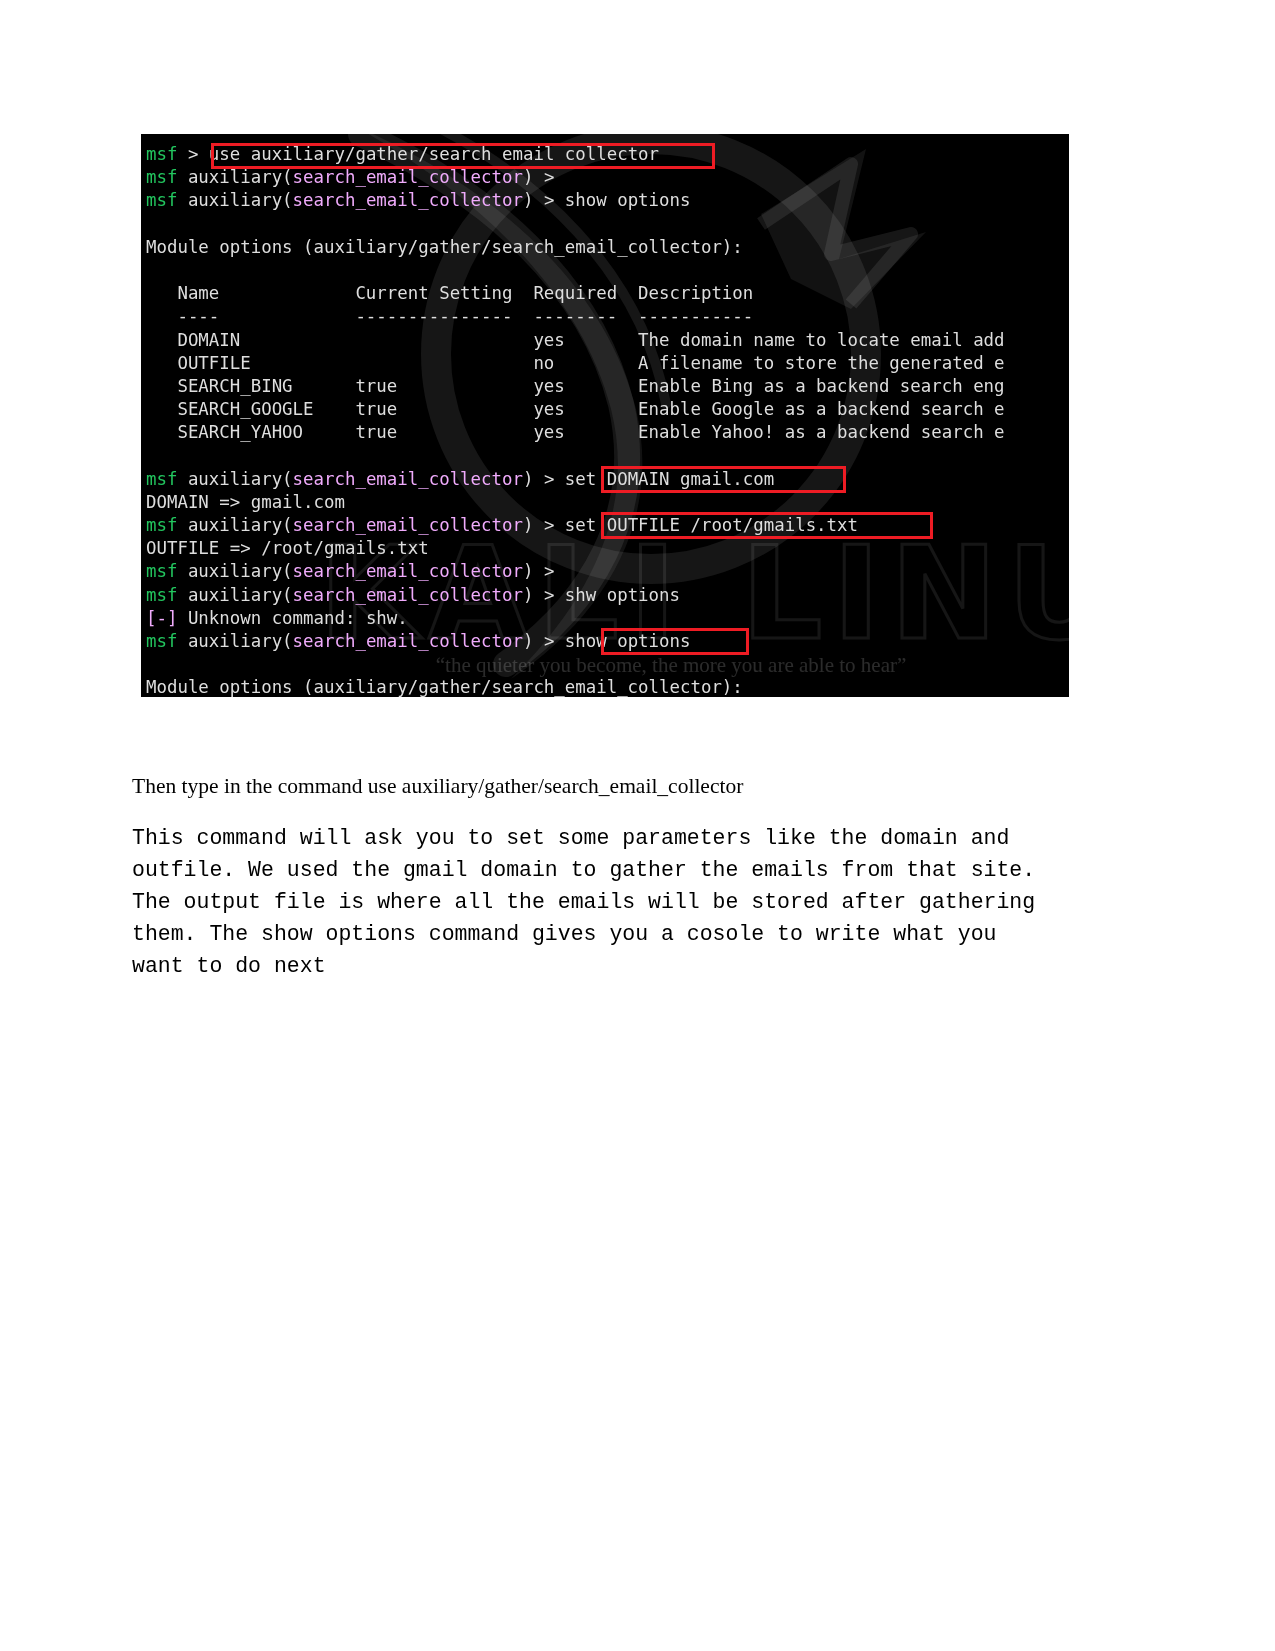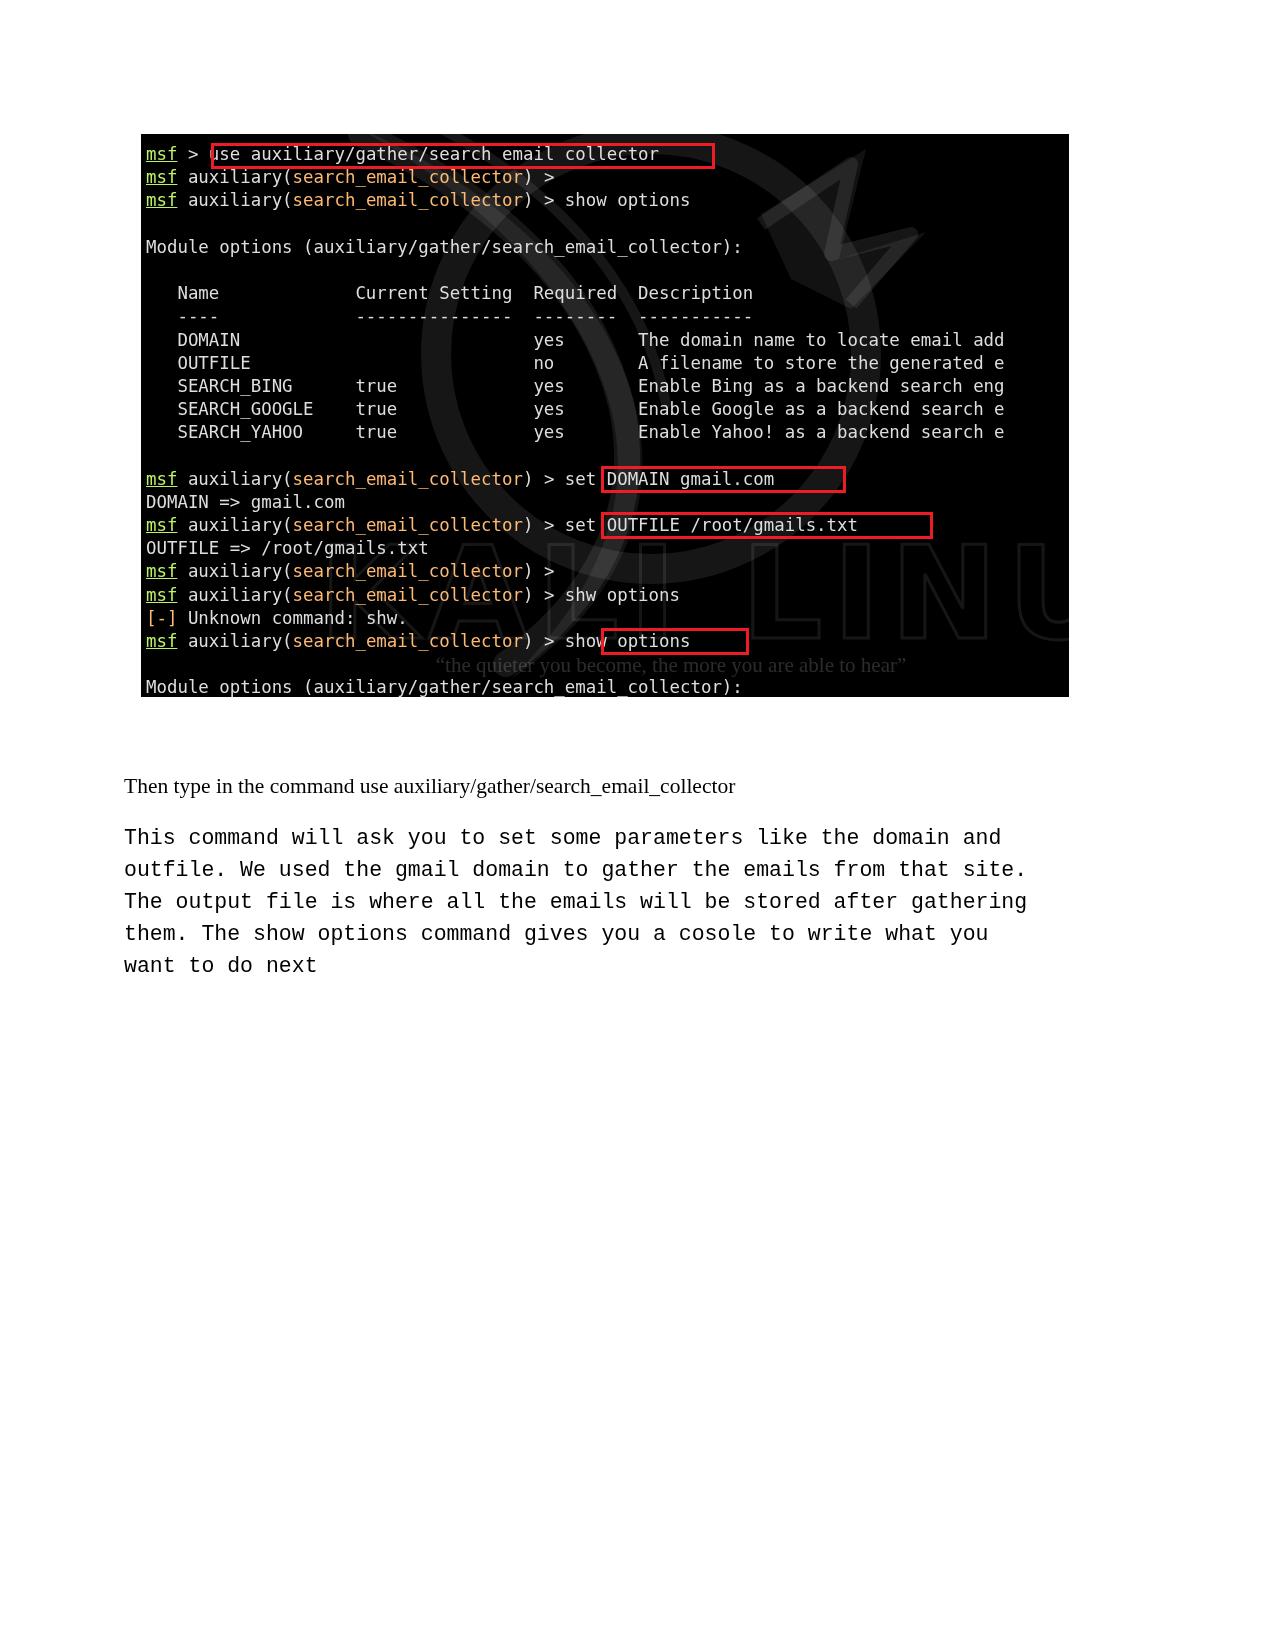--- a/index.html
+++ b/index.html
@@ -87,38 +87,37 @@
     padding: 9px 0 0 2px;
     box-sizing: border-box;
   }
   .term-line {
     position: relative;
     height: 23.2px;
     white-space: pre;
     padding-left: 3px;
   }
   .c-white { color: #dedede; }
-  .c-red   { color: #fdba74; }
+  .c-red   { color: #f0abfc; }
   .msf {
-    color: #bef264;
-    text-decoration: underline;
+    color: #22c55e;
   }
 
   
   .hl {
     position: absolute;
     border: 3px solid #ee1c24;
     box-sizing: border-box;
     pointer-events: none;
   }
 
   
   .doc-text {
     position: absolute;
-    left: 124px;
+    left: 132px;
     width: 912px;
     font-family: "Liberation Serif", serif;
     font-size: 21.5px;
     line-height: 32px;
     color: #000000;
     text-align: left;
   }
   #para1 { top: 748px; }
   #para2 { top: 800px; font-family: Liberation Mono, monospace; }
 </style>

